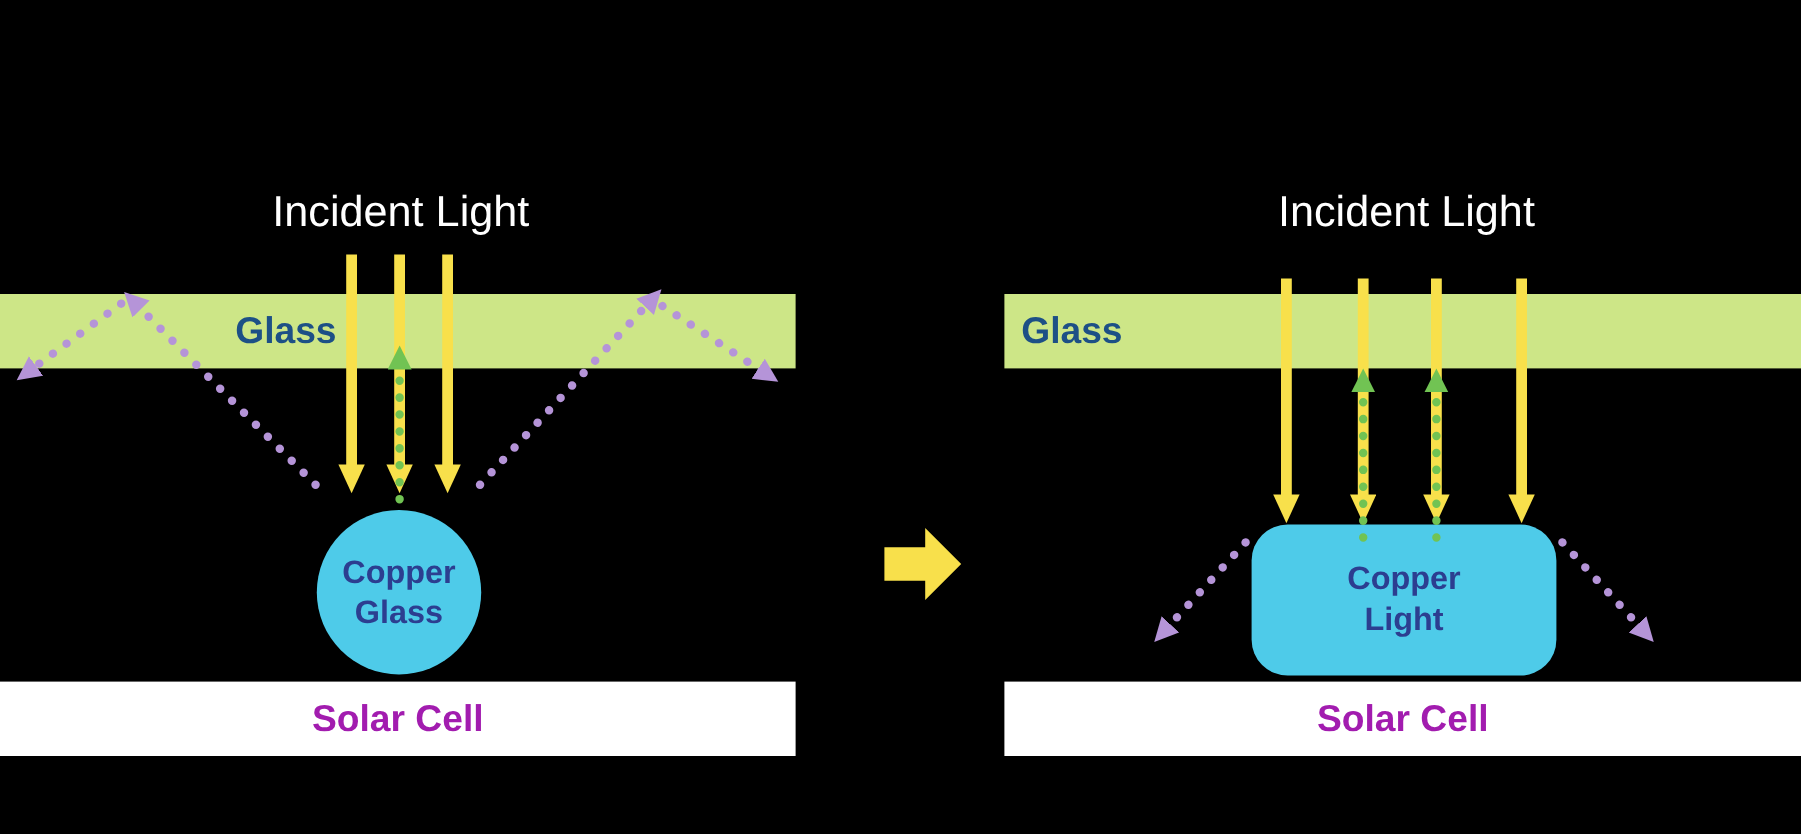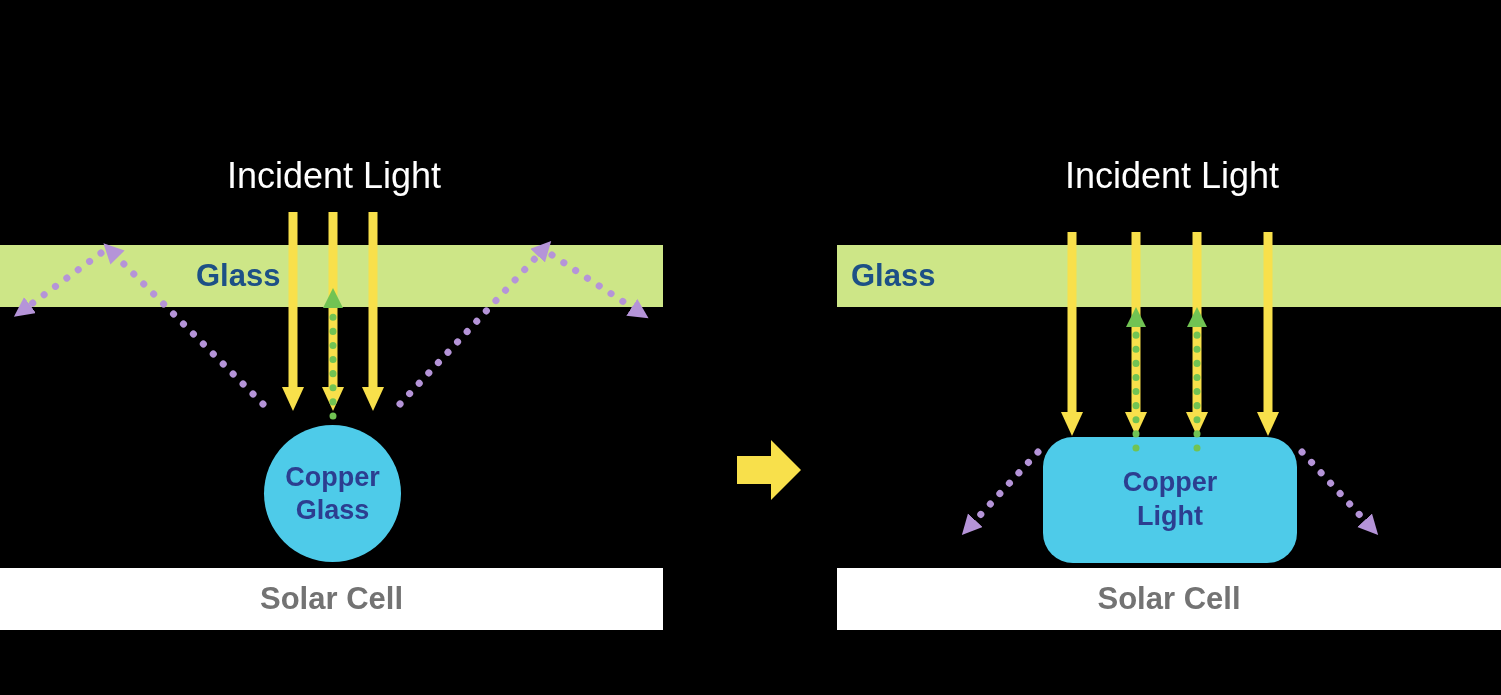--- a/index.html
+++ b/index.html
@@ -28,21 +28,21 @@
   }
   .glass-label-left  { left:196px; }
   .glass-label-right { left:14px; }
 
   .solar-bar {
     position:absolute; top:568px; height:62px; background:#ffffff;
     display:flex; align-items:center; justify-content:center;
   }
   .solar-left  { left:0;     width:663px; }
   .solar-right { left:837px; width:664px; }
-  .solar-label { color:#737373; font-size:31px; font-weight:700; }
+  .solar-label { color:#a21caf; font-size:31px; font-weight:700; }
 
   .copper-wire {
     position:absolute; left:264px; top:425px; width:137px; height:137px;
     border-radius:50%; background:#4ecbe9;
     display:flex; flex-direction:column; align-items:center; justify-content:center;
     color:#2c3e90; font-size:27px; font-weight:700; line-height:1.2;
   }
   .copper-ribbon {
     position:absolute; left:1043px; top:437px; width:254px; height:126px;
     border-radius:30px; background:#4ecbe9;

